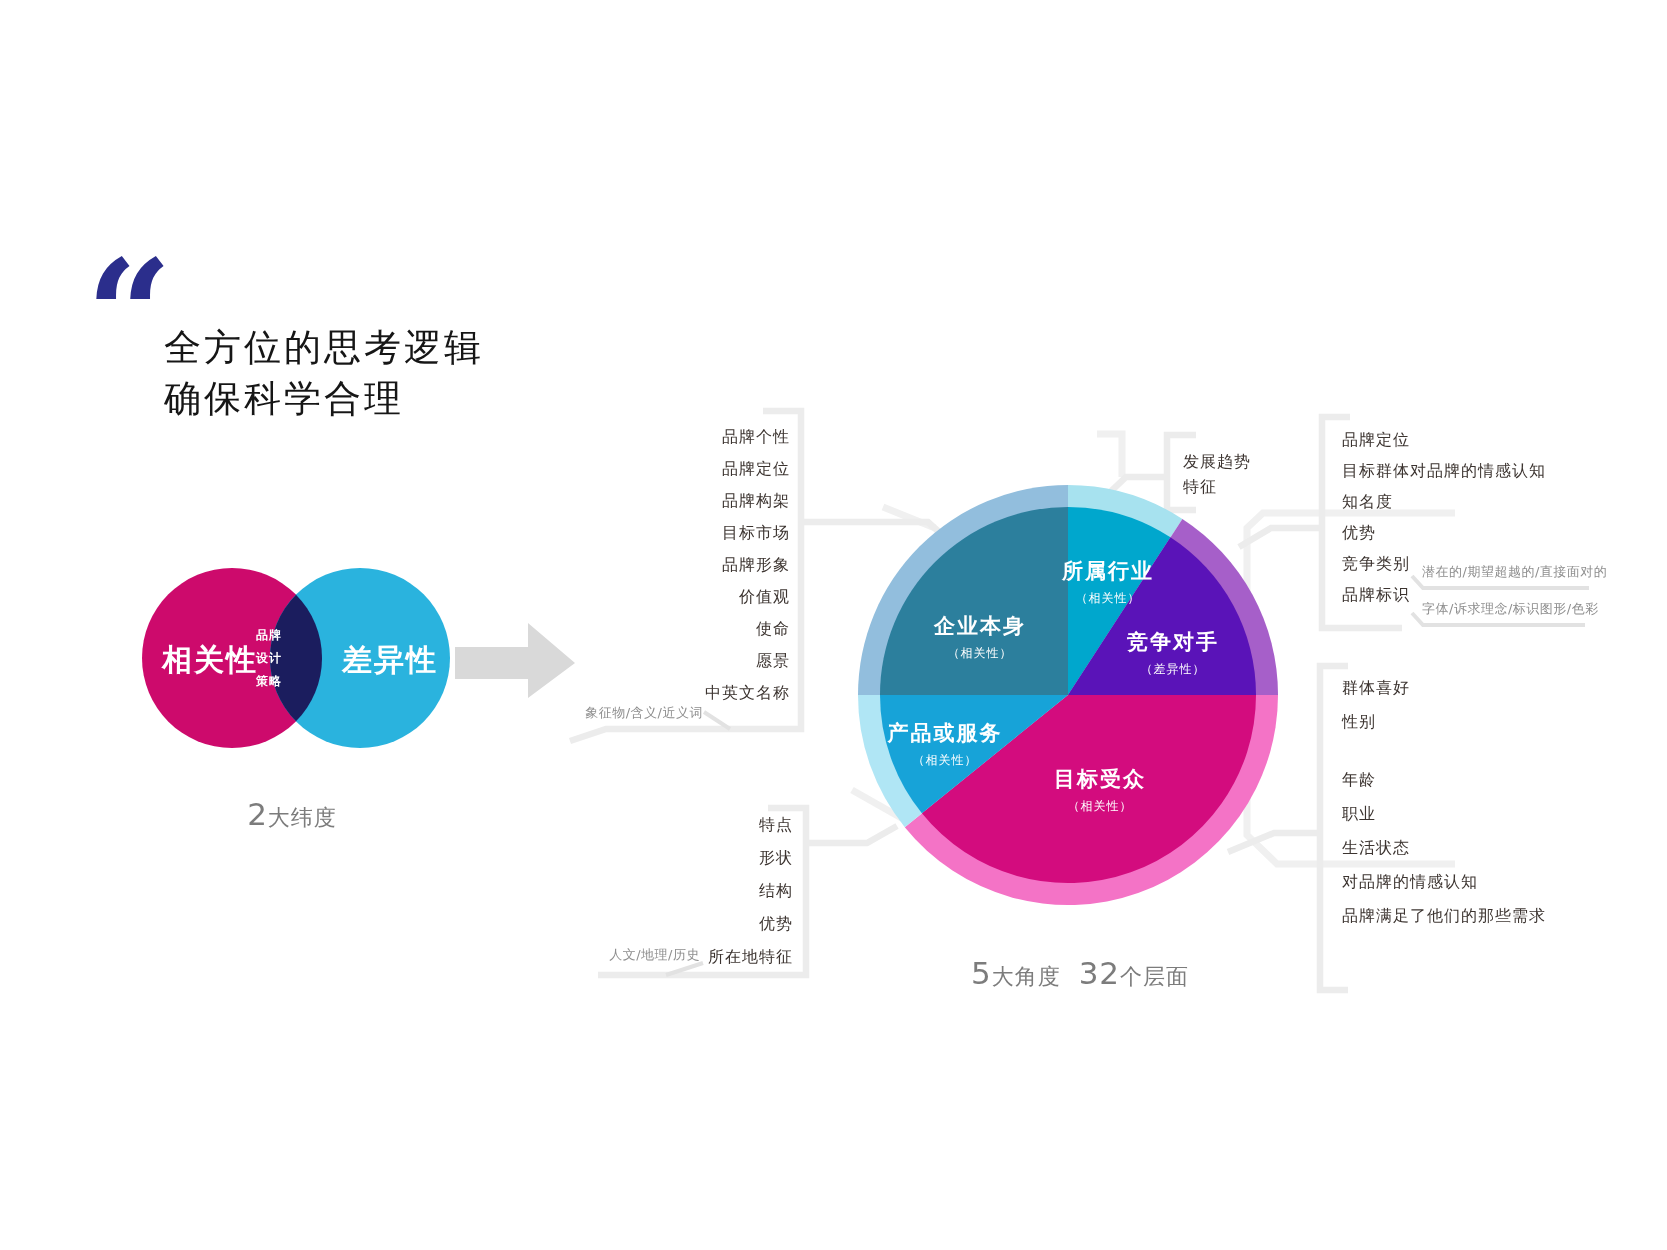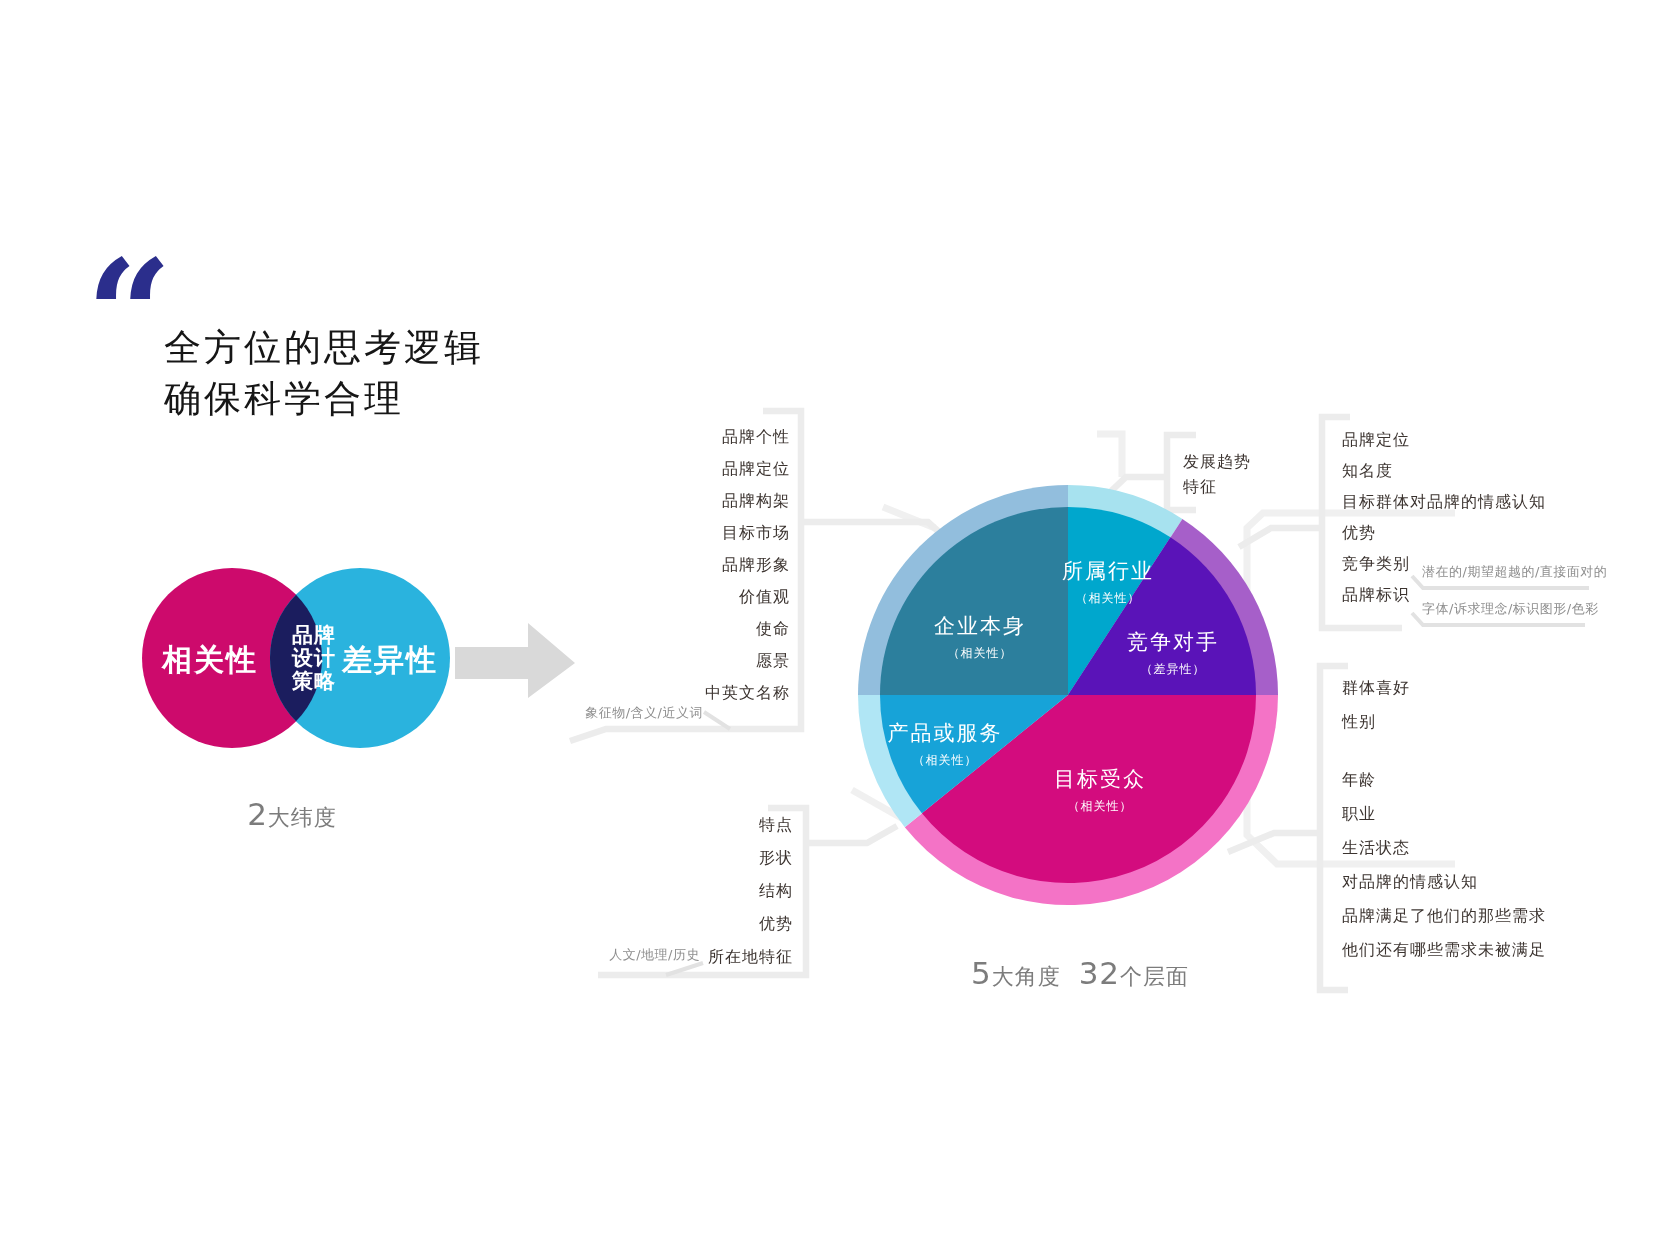--- a/index.html
+++ b/index.html
@@ -5,30 +5,30 @@
   html,body{margin:0;padding:0;background:#ffffff;}
   #canvas{position:relative;width:1667px;height:1250px;background:#ffffff;overflow:hidden;
           font-family:"DejaVu Sans","Liberation Sans",sans-serif;}
   .abs{position:absolute;}
   svg{position:absolute;left:0;top:0;}
   .quote{font-family:"DejaVu Serif","Liberation Serif",serif;font-size:150px;font-weight:bold;
          line-height:0.75;color:#2b2e8c;}
   .title{font-size:37px;font-weight:500;color:#161616;letter-spacing:3px;line-height:51px;
          white-space:pre-line;}
   .venn-label{font-size:30px;font-weight:bold;color:#ffffff;letter-spacing:2px;}
-  .venn-center{font-size:21px;font-weight:bold;color:#ffffff;line-height:23px;text-align:right;
+  .venn-center{font-size:12px;font-weight:bold;color:#ffffff;line-height:23px;text-align:left;
          letter-spacing:1px;}
   .cap{color:#7c7c7c;font-size:22px;letter-spacing:1px;}
   .cap .num{font-size:31px;}
   .list{color:#3c3430;font-size:16px;font-weight:500;letter-spacing:1px;}
   .list .row{height:32px;display:flex;align-items:center;}
   .list.right-al .row{justify-content:flex-end;}
   .sub{color:#8e8e8e;font-size:13px;letter-spacing:0.5px;}
   .pielab{text-align:center;color:#ffffff;}
-  .pielab .main{font-size:21px;font-weight:normal;letter-spacing:2px;}
+  .pielab .main{font-size:21px;font-weight:bold;letter-spacing:2px;}
   .pielab .s{font-size:12px;margin-top:5px;letter-spacing:1px;}
 </style>
 </head>
 <body>
 
 <div id="canvas">
 
   <svg width="1667" height="1250" viewBox="0 0 1667 1250">
 
     <g stroke="#f0f0f0" stroke-width="7" fill="none">
@@ -149,33 +149,32 @@
     <div class="row" style="height:33px;">优势</div>
     <div class="row" style="height:33px;">所在地特征</div>
   </div>
   <div class="abs sub" style="right:967px;top:946px;">人文/地理/历史</div>
 
   <div class="abs list" style="left:1183px;top:452px;">发展趋势</div>
   <div class="abs list" style="left:1183px;top:477px;">特征</div>
 
   <div class="abs list" style="left:1342px;top:425px;width:300px;">
     <div class="row" style="height:31px;">品牌定位</div>
+    <div class="row" style="height:31px;">目标群体对品牌的情感认知</div>
     <div class="row" style="height:31px;">知名度</div>
-    <div class="row" style="height:31px;">目标群体对品牌的情感认知</div>
     <div class="row" style="height:31px;">优势</div>
     <div class="row" style="height:31px;">竞争类别</div>
     <div class="row" style="height:31px;text-align:right;">品牌标识</div>
   </div>
   <div class="abs sub" style="left:1422px;top:563px;">潜在的/期望超越的/直接面对的</div>
   <div class="abs sub" style="left:1422px;top:600px;">字体/诉求理念/标识图形/色彩</div>
 
   <div class="abs list" style="left:1342px;top:671px;width:320px;">
     <div class="row" style="height:34px;">群体喜好</div>
     <div class="row" style="height:34px;">性别</div>
     <div class="row" style="height:34px;margin-top:24px;">年龄</div>
     <div class="row" style="height:34px;">职业</div>
     <div class="row" style="height:34px;">生活状态</div>
     <div class="row" style="height:34px;">对品牌的情感认知</div>
     <div class="row" style="height:34px;">品牌满足了他们的那些需求</div>
-    <div class="row" style="height:34px;">他们还有哪些需求未被满足</div>
   </div>
 
 </div>
 
 </body></html>

